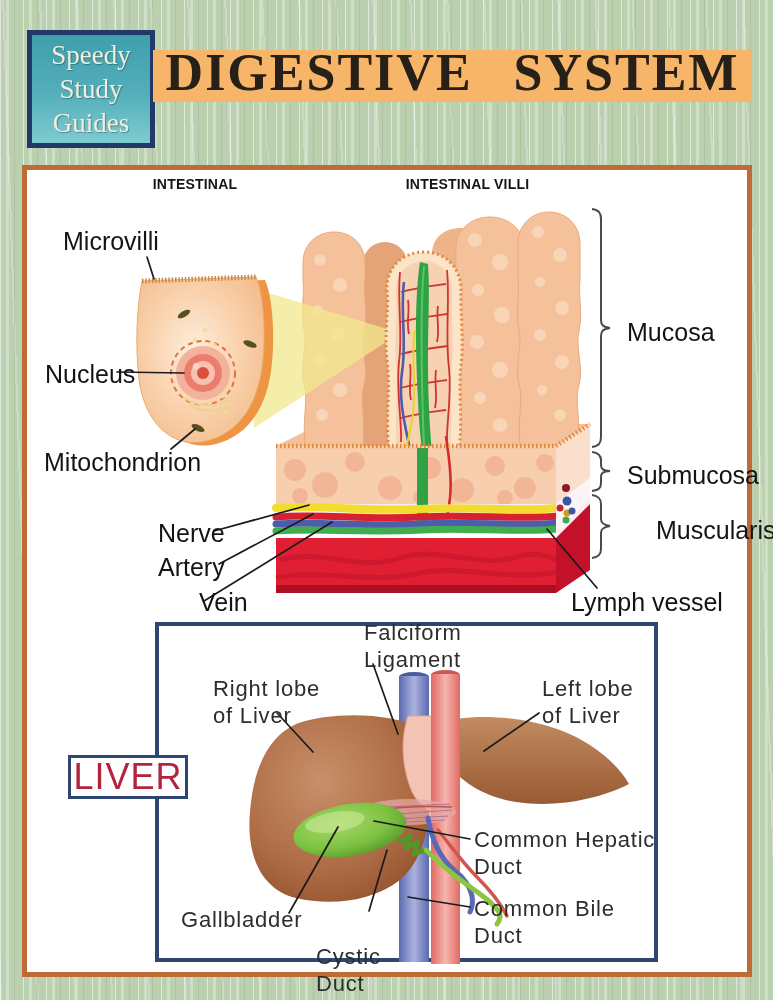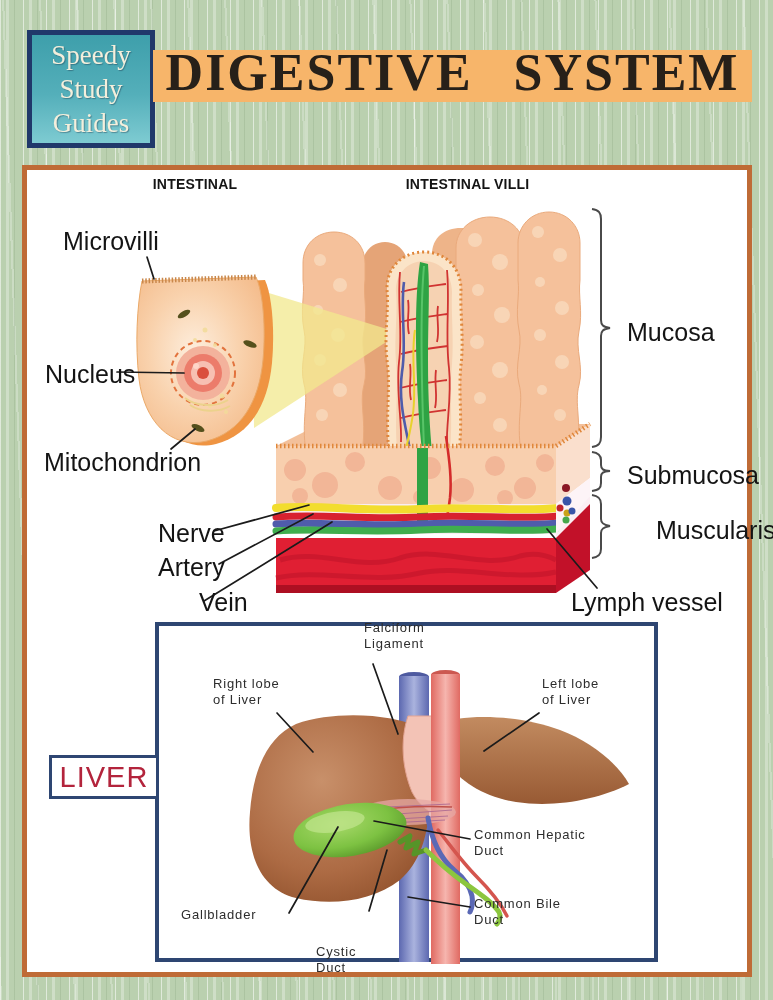--- a/index.html
+++ b/index.html
@@ -44,30 +44,30 @@
   
   .panel{
     position:absolute;left:22px;top:165px;width:730px;height:812px;
     background:#ffffff;border:5px solid #bf6b36;box-sizing:border-box;
   }
   .liver-box{
     position:absolute;left:155px;top:622px;width:503px;height:340px;
     border:4px solid #2e4672;box-sizing:border-box;background:transparent;
   }
   .liver-tag{
-    position:absolute;left:49px;top:755px;width:110px;height:44px;
+    position:absolute;left:68px;top:755px;width:120px;height:44px;
     background:#ffffff;border:3px solid #2e4672;box-sizing:border-box;
     display:flex;align-items:center;justify-content:center;
-    color:#b3243c;font-size:29px;letter-spacing:1px;z-index:6;
+    color:#b3243c;font-size:36px;letter-spacing:1px;z-index:6;
   }
   
   .art{position:absolute;left:0;top:0;z-index:4;pointer-events:none;}
   
   .lbl{position:absolute;z-index:7;color:#141414;font-size:25px;line-height:1.12;white-space:nowrap;}
-  .lbl2{position:absolute;z-index:7;color:#2d2d2d;font-size:13px;line-height:1.22;letter-spacing:0.8px;white-space:nowrap;}
+  .lbl2{position:absolute;z-index:7;color:#2d2d2d;font-size:22px;line-height:1.22;letter-spacing:0.8px;white-space:nowrap;}
   .hdg{position:absolute;z-index:7;color:#141414;font-weight:700;font-size:14px;line-height:1.2;text-align:center;letter-spacing:0.2px;}
 </style>
 </head>
 <body>
 
 <div class="page">
 
   <div class="logo">
     <span>Speedy</span>
     <span>Study</span>

